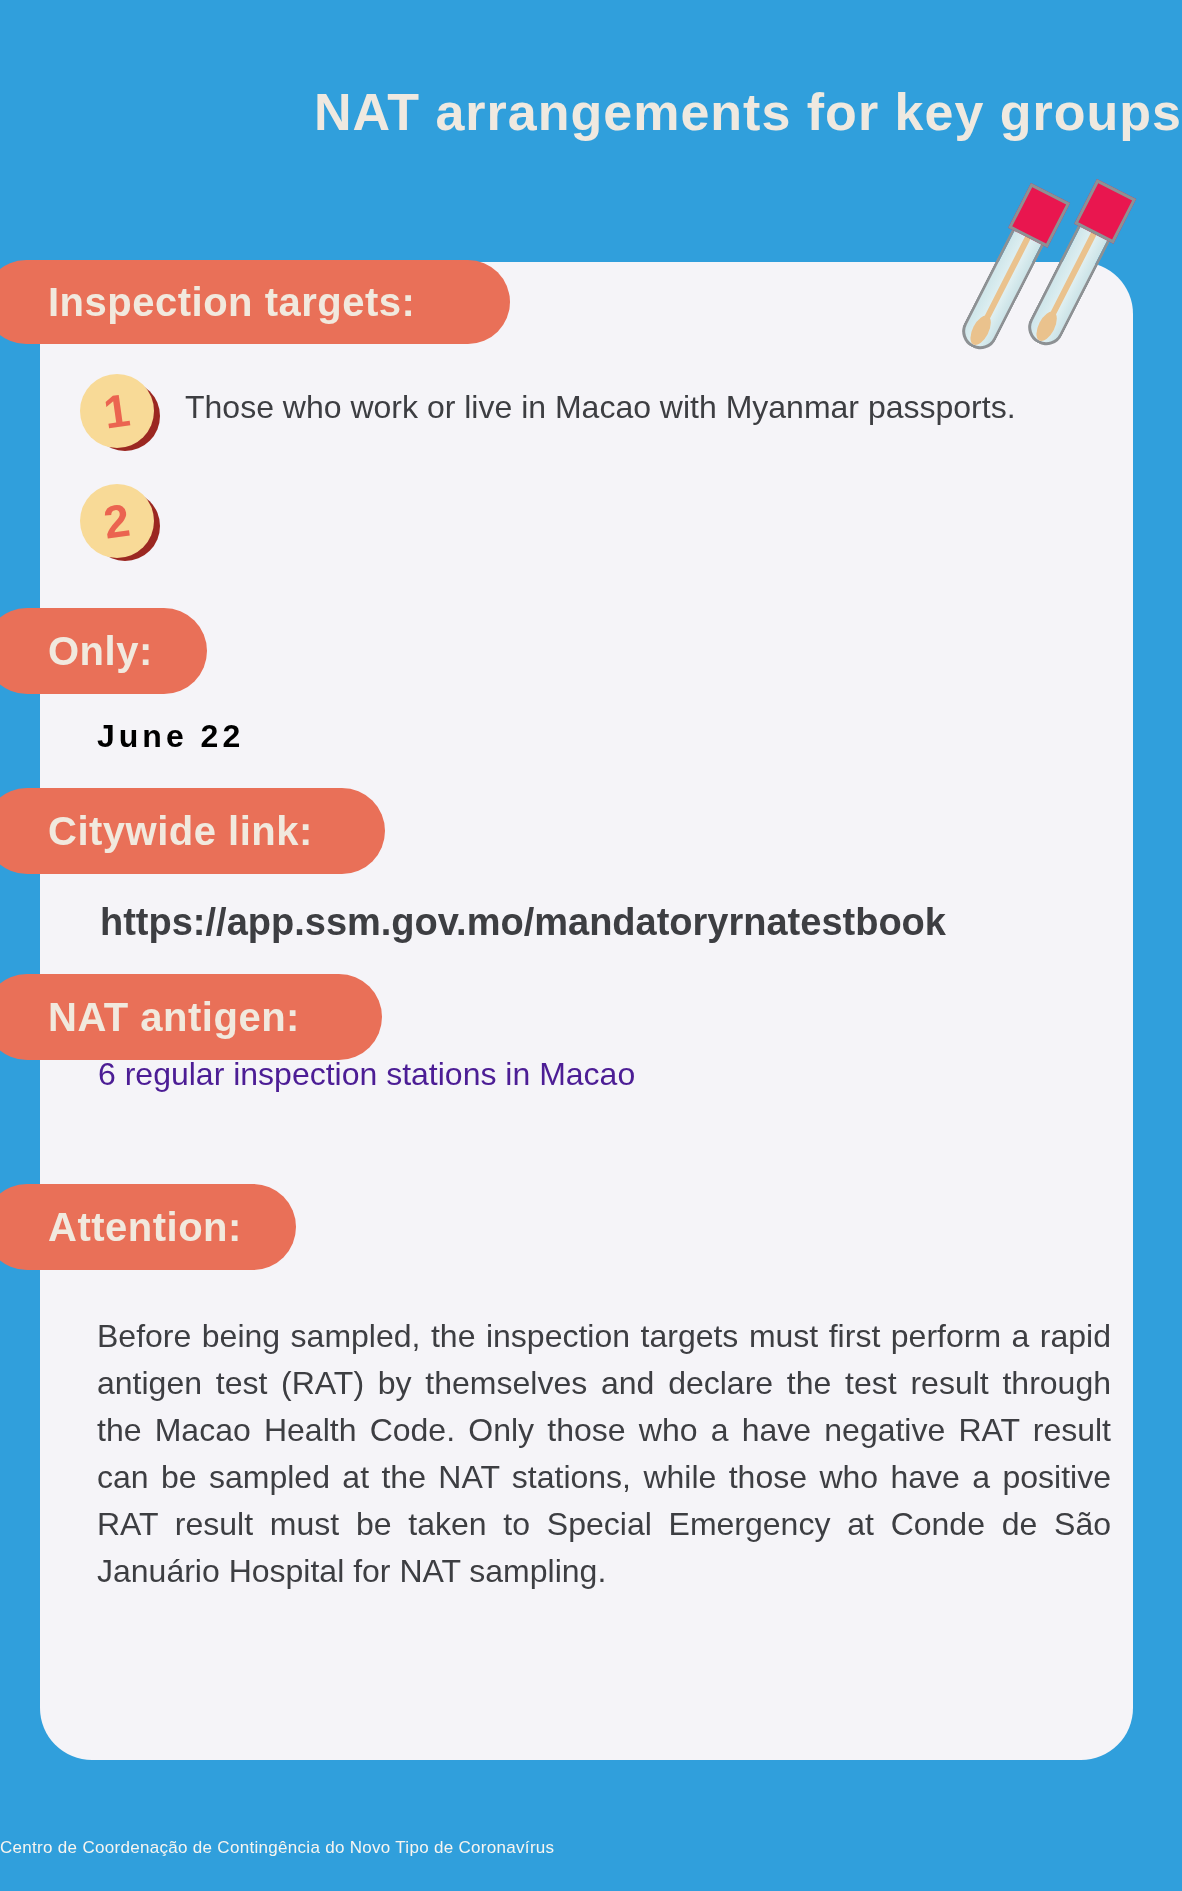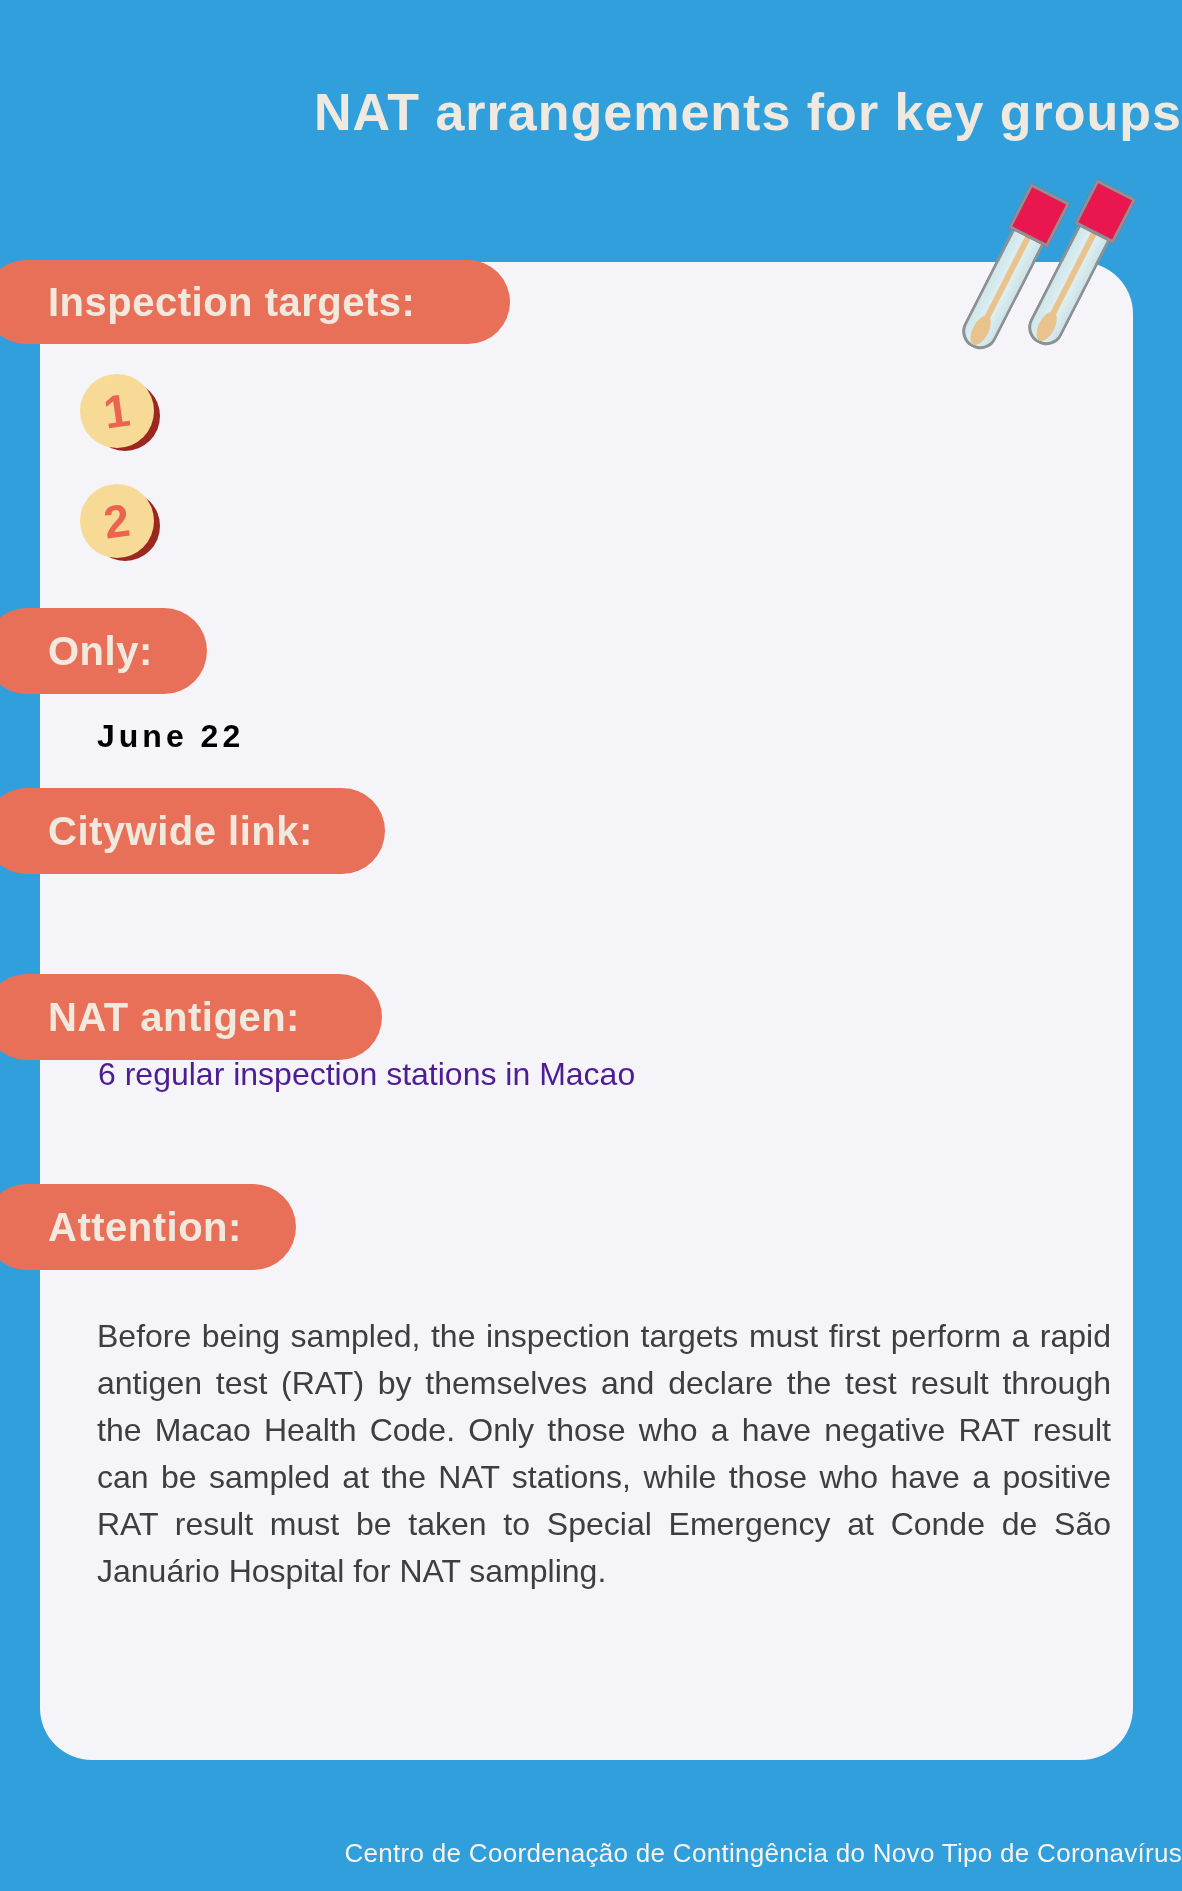--- a/index.html
+++ b/index.html
@@ -82,22 +82,22 @@
   .swab-stick{
     position:absolute;left:19px;top:44px;width:6px;height:102px;
     background:#eac28d;border-radius:3px;
   }
   .swab-tip{
     position:absolute;left:14px;top:138px;width:16px;height:32px;
     background:#eac28d;border-radius:50%;
   }
   
   .footer{
-    position:absolute;left:0;top:1838px;width:100%;text-align:right;
-    font-size:26px;color:#f8f5f0;letter-spacing:.3px;
+    position:absolute;left:0;top:1838px;width:100%;text-align:left;
+    font-size:17px;color:#f8f5f0;letter-spacing:.3px;
   }
 </style>
 </head>
 <body>
 
 <div class="poster">
 
   <h1 class="title">NAT arrangements for key groups</h1>
 
   <div class="card"></div>
@@ -115,33 +115,35 @@
     <div class="tube-cap"></div>
   </div>
 
   <div class="pill pill-inspection">
     <span>Inspection targets:</span>
   </div>
 
   <div class="num-badge badge-1">
     <span>1</span>
   </div>
+  <div class="item-text item-text-1">Those who work or live in Macao with Myanmar passports.</div>
 
   <div class="num-badge badge-2">
     <span>2</span>
   </div>
 
   <div class="pill pill-date">
     <span>Only:</span>
   </div>
   <div class="date-value">June 22</div>
 
   <div class="pill pill-booking">
     <span>Citywide link:</span>
   </div>
+  <a class="booking-url" href="#">https://app.ssm.gov.mo/mandatoryrnatestbook</a>
 
   <div class="pill pill-stations">
     <span>NAT antigen:</span>
   </div>
   <div class="stations-value">6 regular inspection stations in Macao</div>
 
   <div class="pill pill-attention">
     <span>Attention:</span>
   </div>
   <div class="attention-text">Before being sampled, the inspection targets must first perform a rapid antigen test (RAT) by themselves and declare the test result through the Macao Health Code. Only those who a have negative RAT result can be sampled at the NAT stations, while those who have a positive RAT result must be taken to Special Emergency at Conde de São Januário Hospital for NAT sampling.</div>

